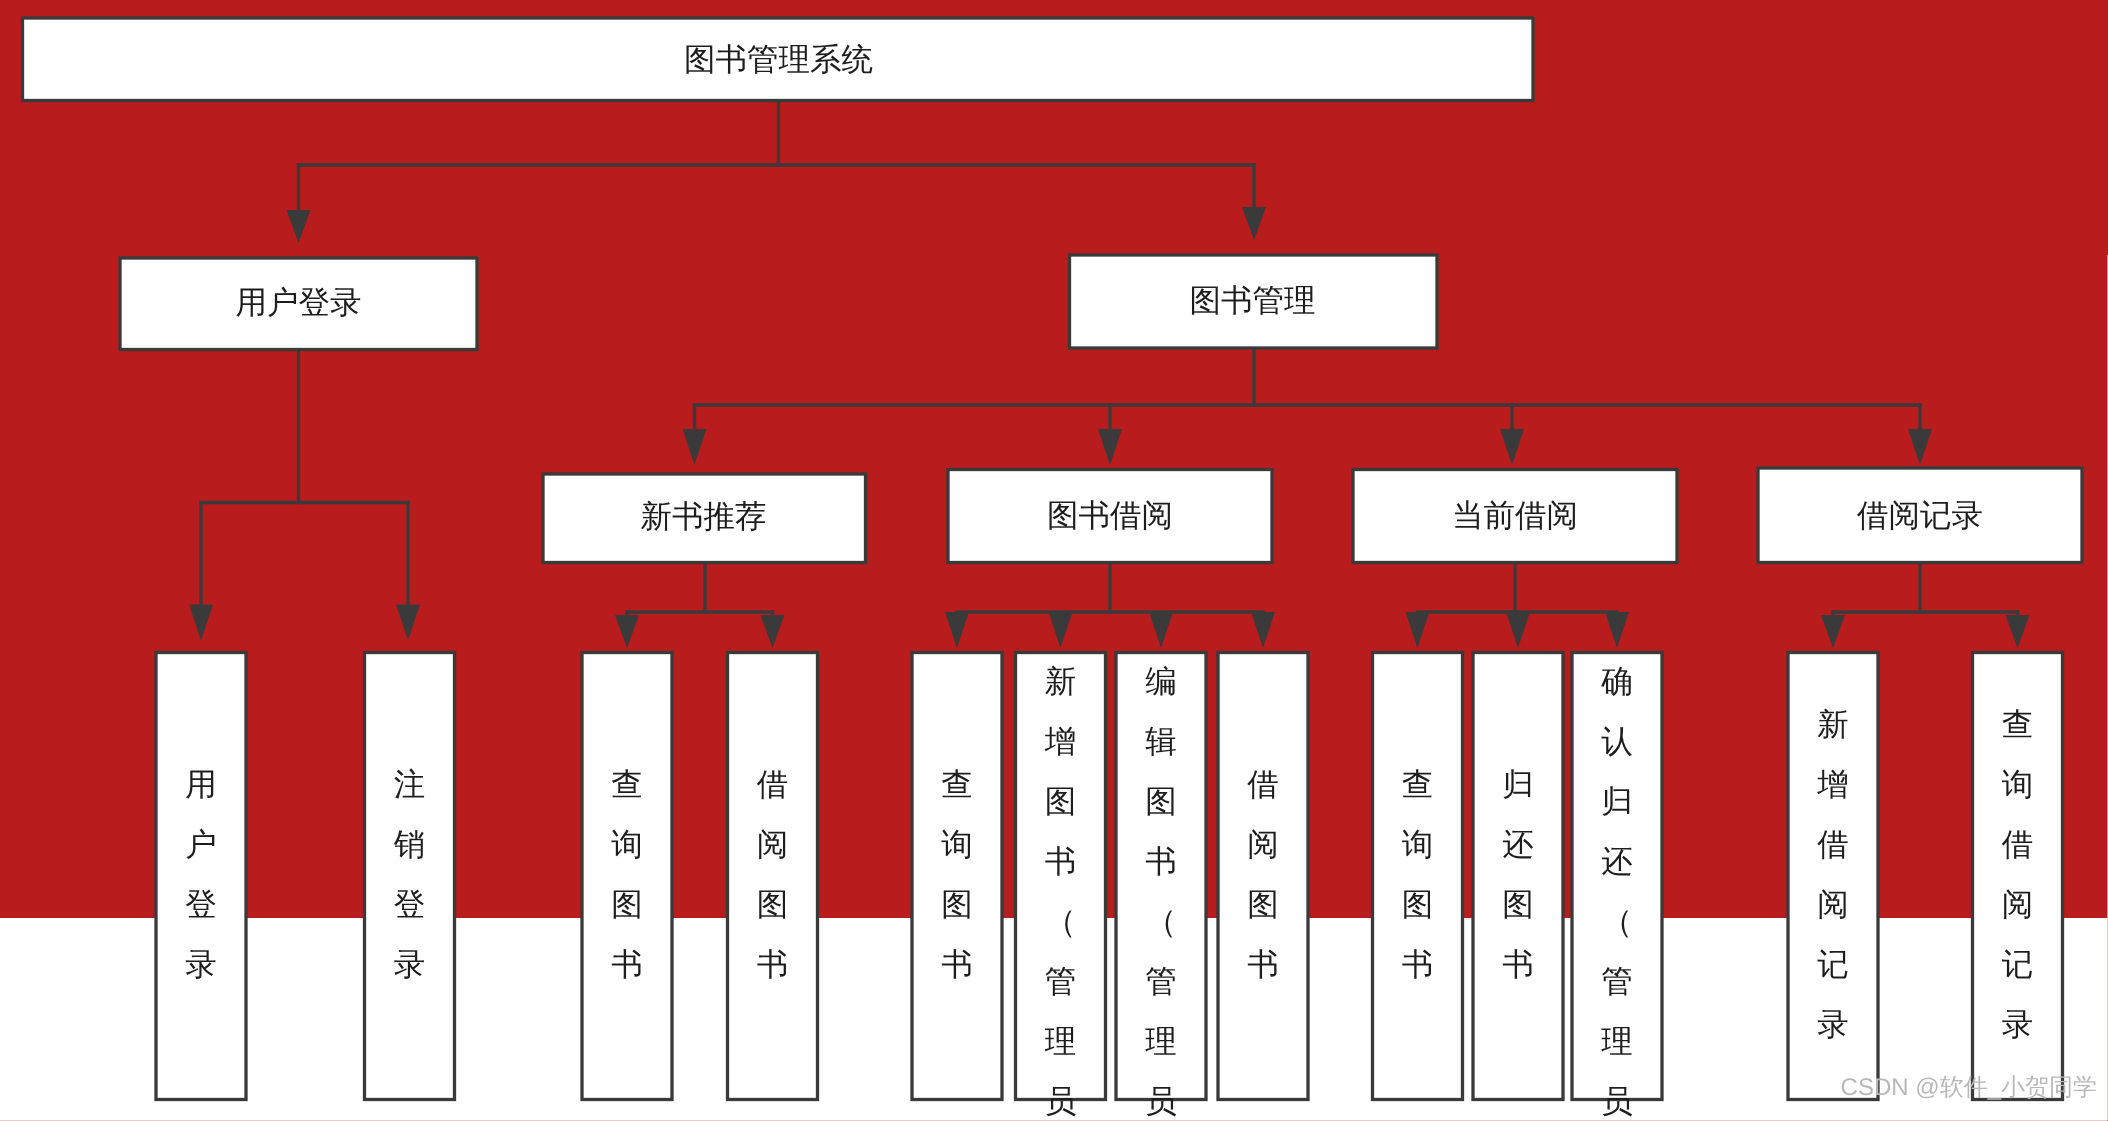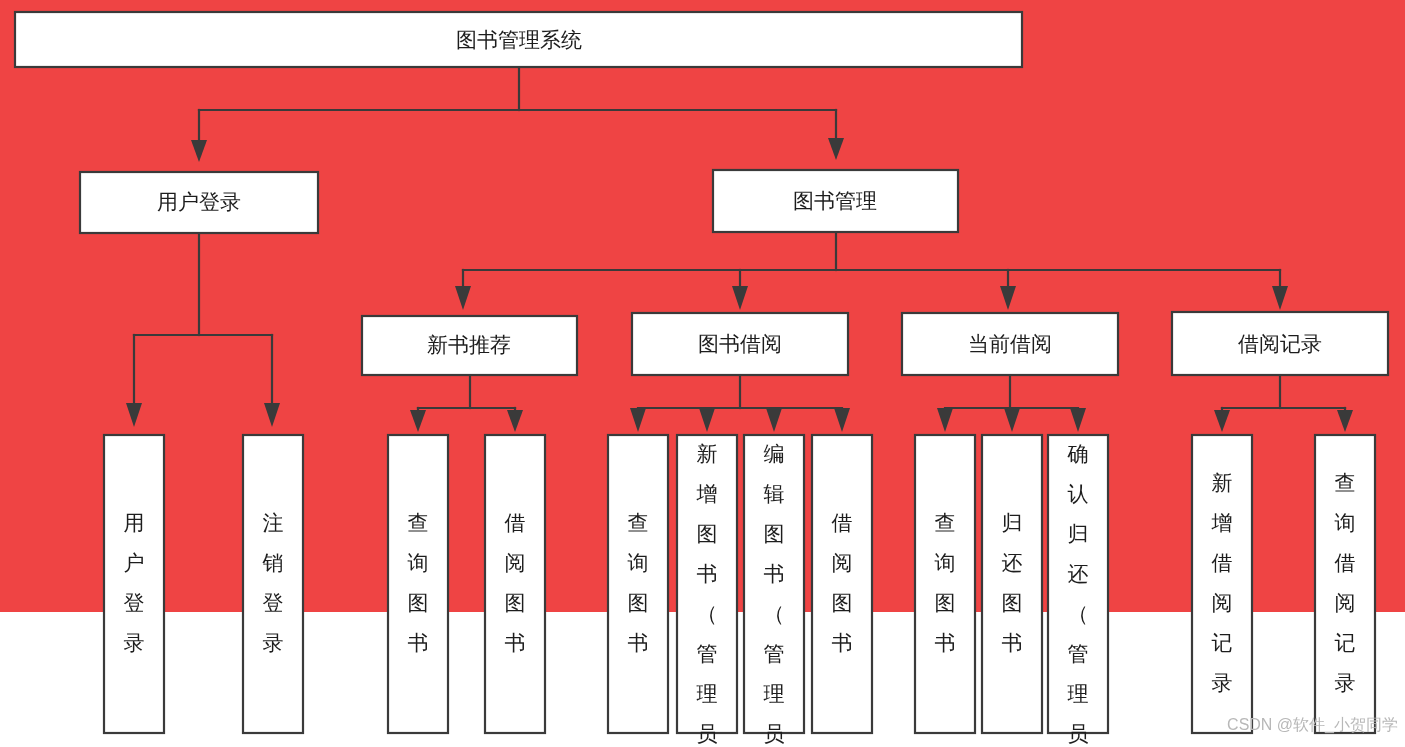--- a/index.html
+++ b/index.html
@@ -10,21 +10,21 @@
   body {
     width: 1405px;
     height: 747px;
     font-family: "Liberation Sans", "DejaVu Sans", sans-serif;
     overflow: hidden;
   }
   #diagram-root {
     position: relative;
     width: 1405px;
     height: 612px;
-    background: #ef4444;
+    background: #b91c1c;
   }
   svg.diagram-canvas {
     position: absolute;
     left: 0;
     top: 0;
     width: 1405px;
     height: 747px;
   }
   .node-box {
     fill: #ffffff;

